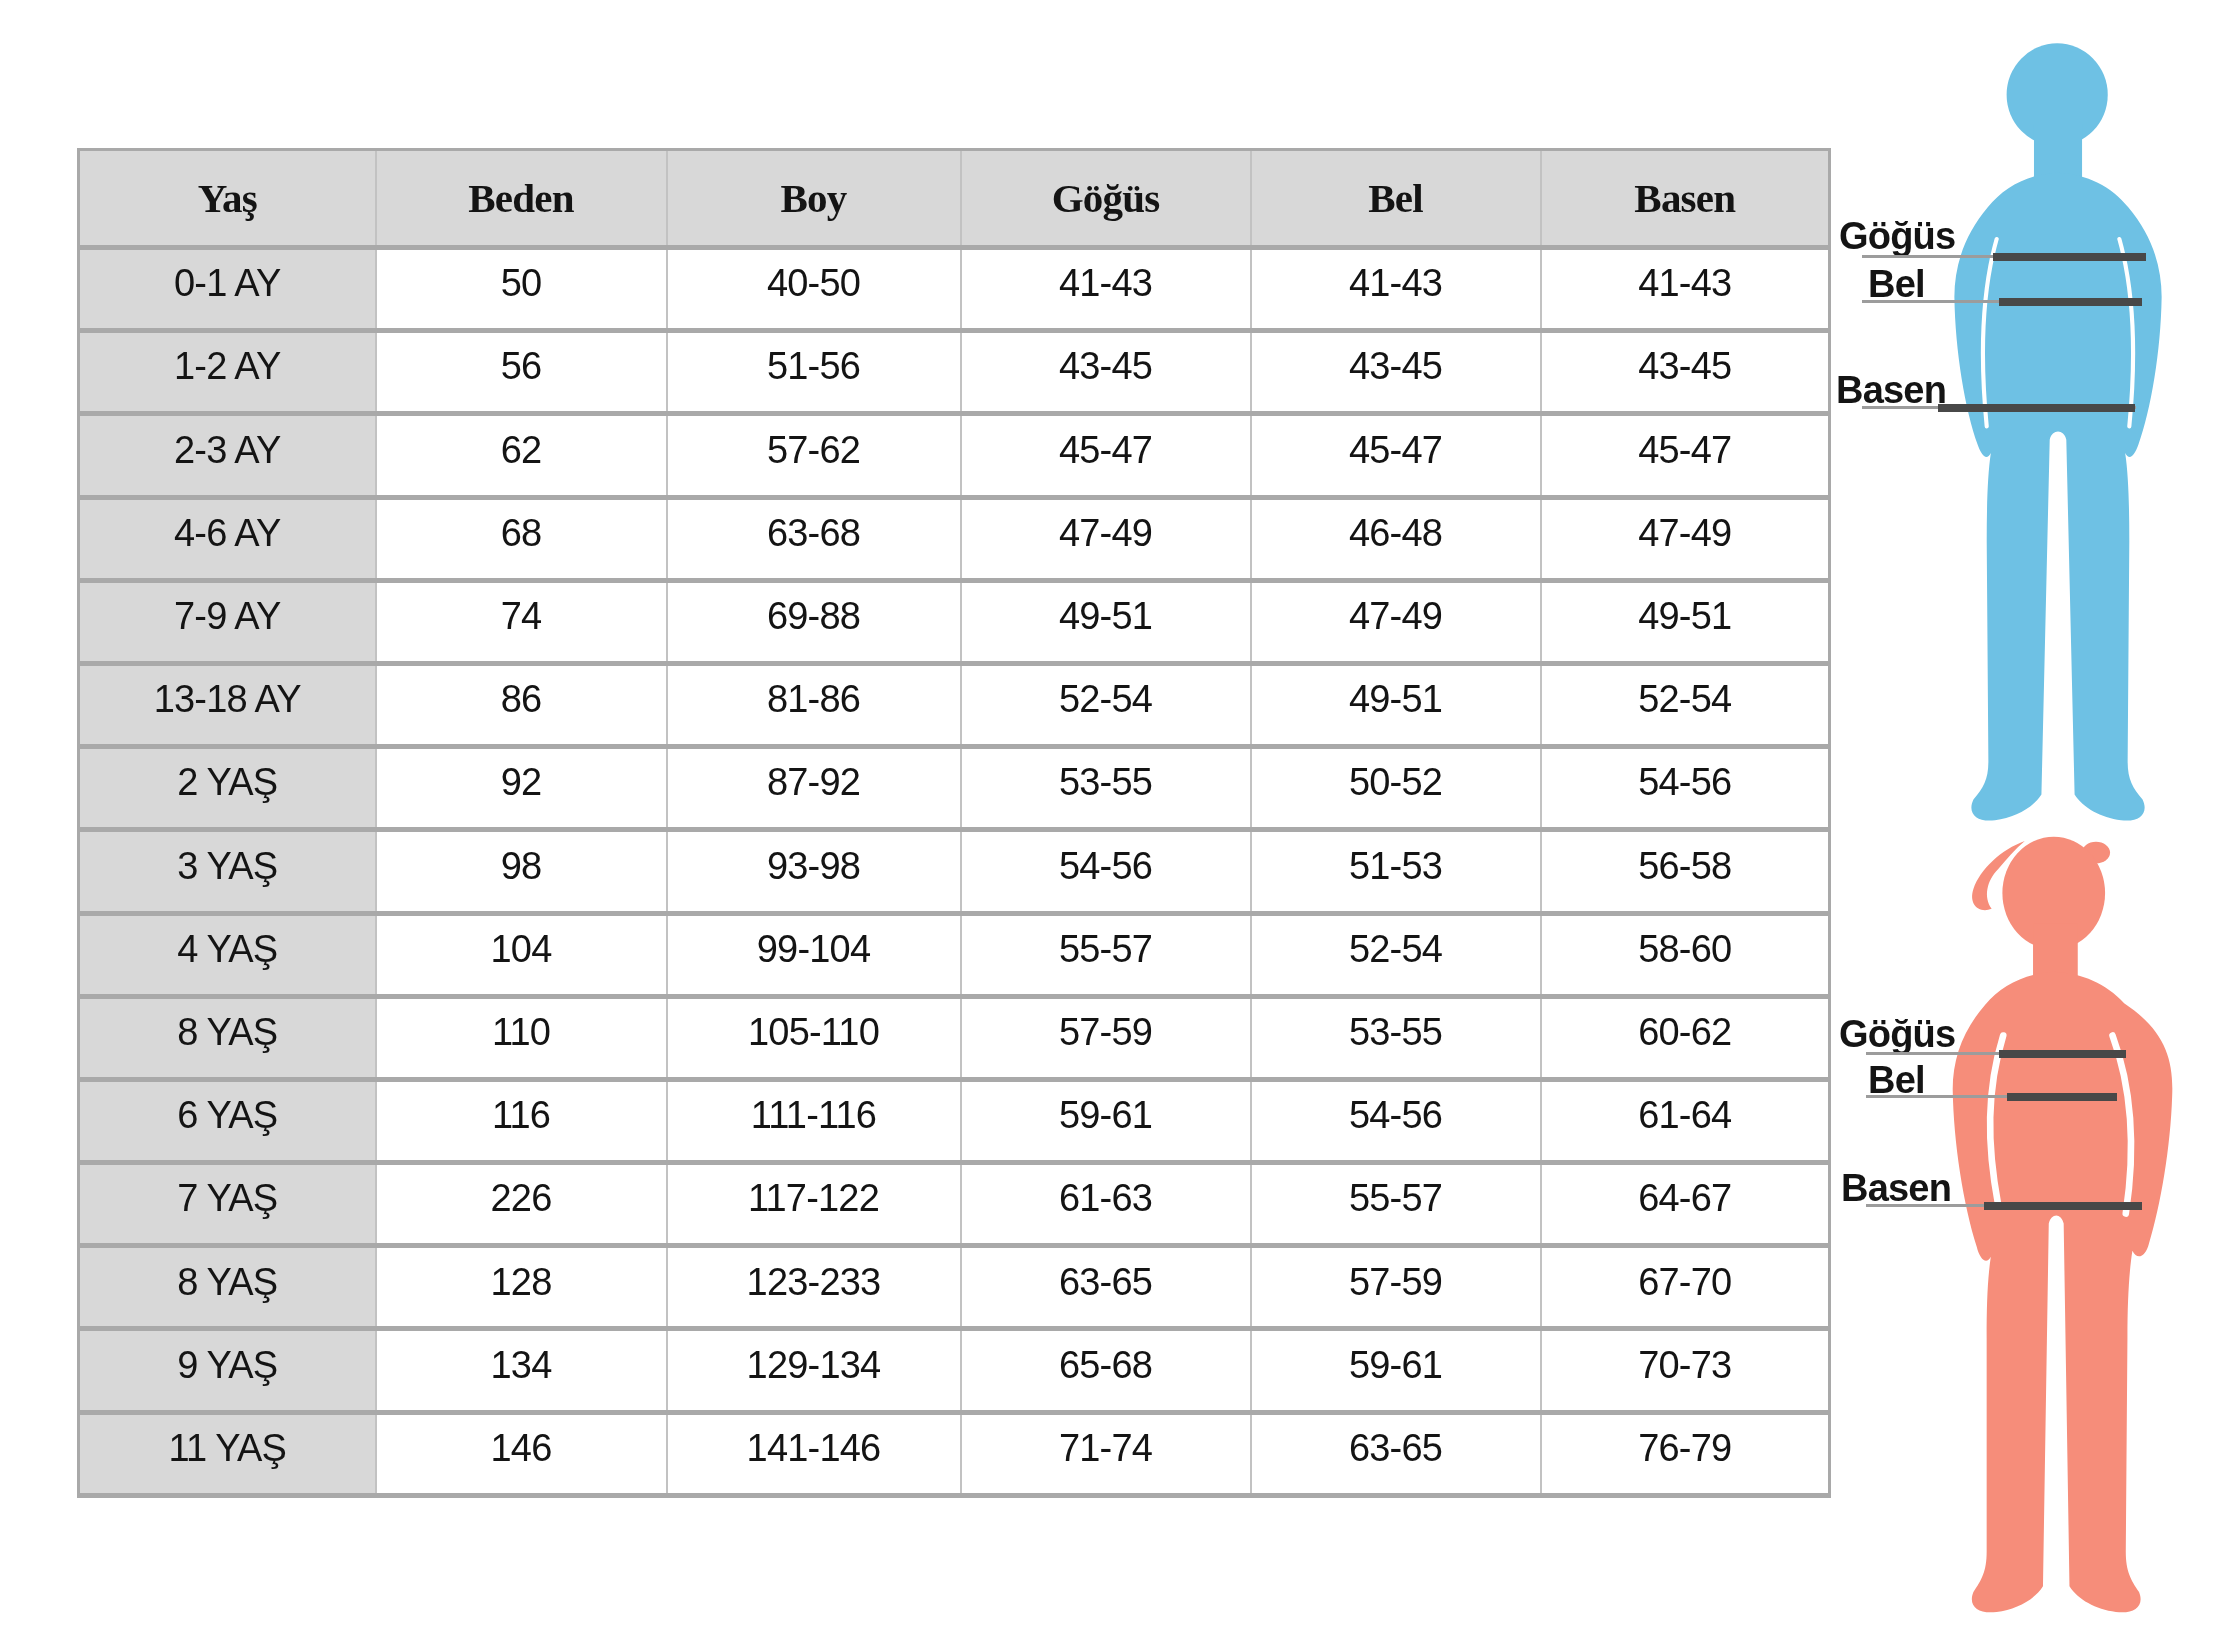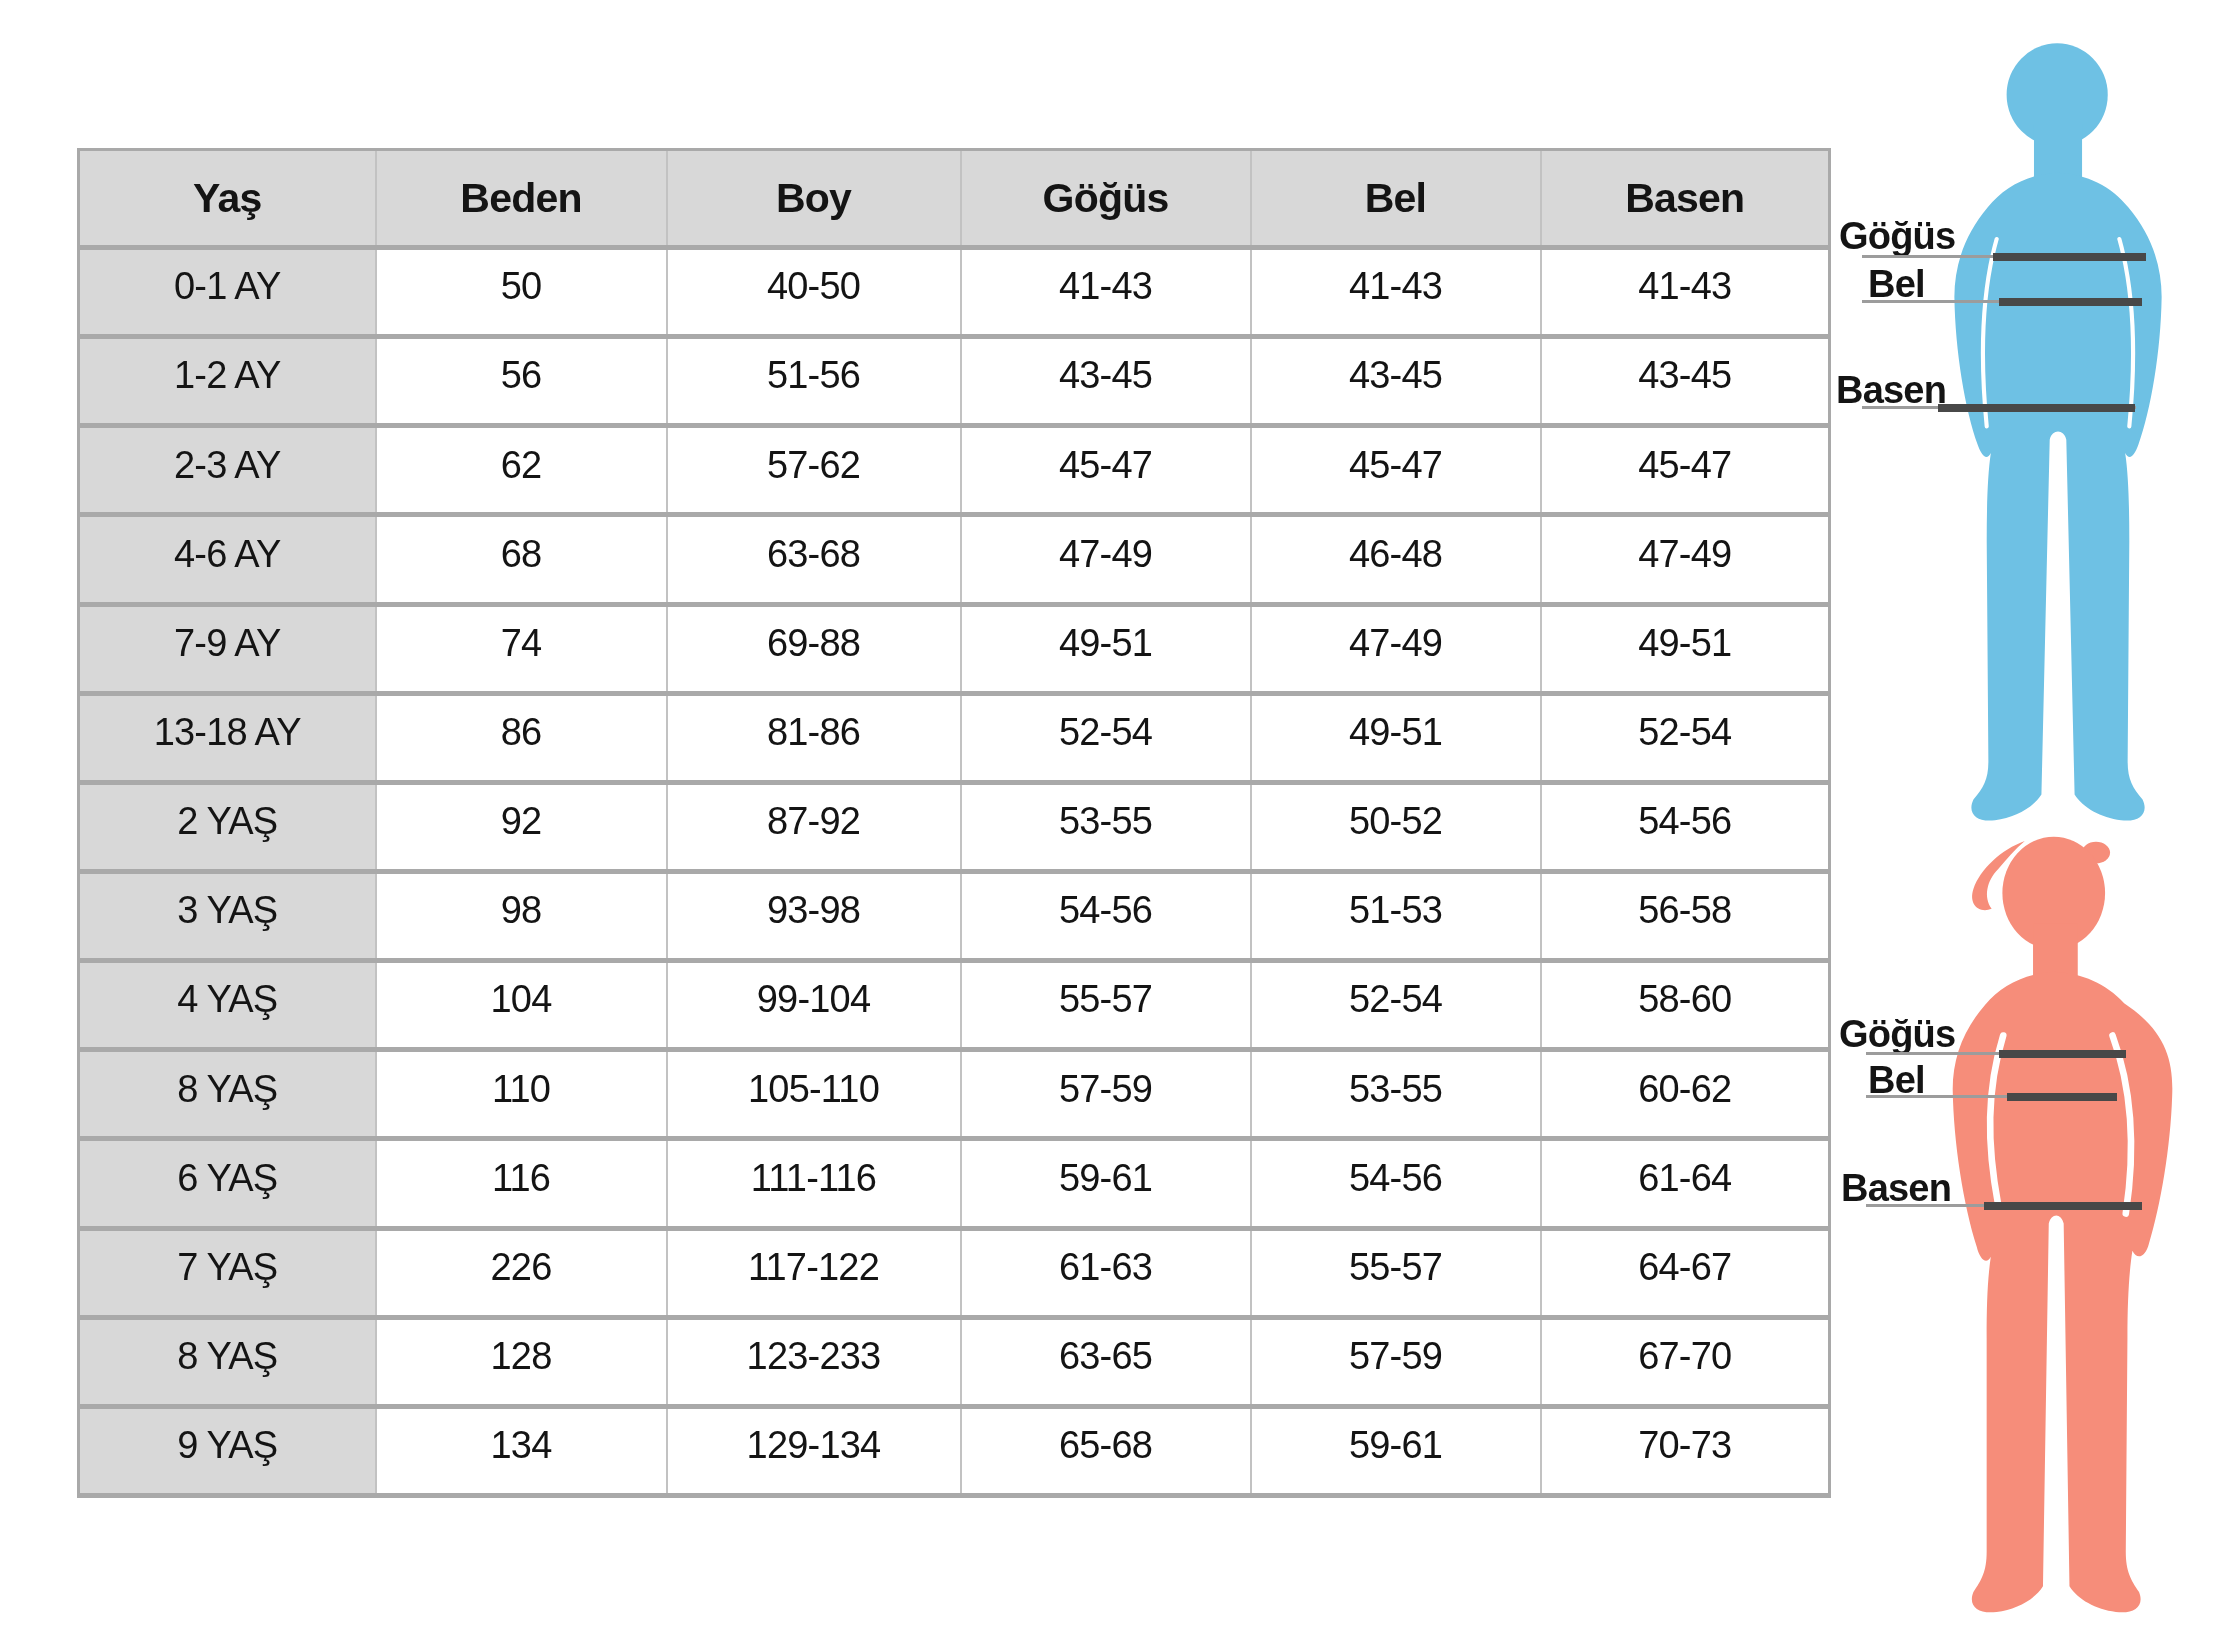--- a/index.html
+++ b/index.html
@@ -19,21 +19,21 @@
     border-left:2.5px solid var(--border_v,#bcbcbc);
     border-right:2.5px solid var(--border_v,#bcbcbc);
     border-bottom:5px solid var(--border_h,#a9a9a9);
     text-align:center;overflow:hidden;white-space:nowrap;
     letter-spacing:-0.8px;
   }
   #size-table thead tr{height:98px;}
   #size-table tbody tr{height:73px;}
   #size-table th{
     background:var(--header_bg,#d8d8d8);
-    font-size:41px;font-weight:700;vertical-align:middle;
+    font-size:41px;font-weight:700;vertical-align:middle;font-family:Liberation Serif, serif;
   }
   #size-table td{
     background:#ffffff;font-size:38px;font-weight:400;
     vertical-align:middle;padding-bottom:11.6px;
   }
   #size-table td.age-cell{background:var(--row_label_bg,#d8d8d8);}
   
   .figure-svg{position:absolute;}
   #boy-svg path,#boy-svg ellipse,#boy-svg rect{fill:var(--boy_figure,#6ec1e4);}
   #girl-svg path,#girl-svg ellipse,#girl-svg rect{fill:var(--girl_figure,#f68d7a);}
@@ -192,20 +192,28 @@
     <tr>
       <td class="age-cell">9 YAŞ</td>
       <td>134</td>
       <td>129-134</td>
       <td>65-68</td>
       <td>59-61</td>
       <td>70-73</td>
     </tr>
 
 
+    <tr>
+      <td class="age-cell">11 YAŞ</td>
+      <td>146</td>
+      <td>141-146</td>
+      <td>71-74</td>
+      <td>63-65</td>
+      <td>76-79</td>
+    </tr>
   </tbody>
   </table>
 
   <svg id="boy-svg" class="figure-svg" style="left:1932px;top:43px" width="257" height="780" viewBox="0 0 310 940">
     <ellipse cx="151" cy="62" rx="61" ry="62"></ellipse>
     <rect x="123" y="98" width="58" height="64"></rect>
     <path d="
       M 151,156
       C 116,158 88,172 67,198
       C 40,230 27,267 27,306

